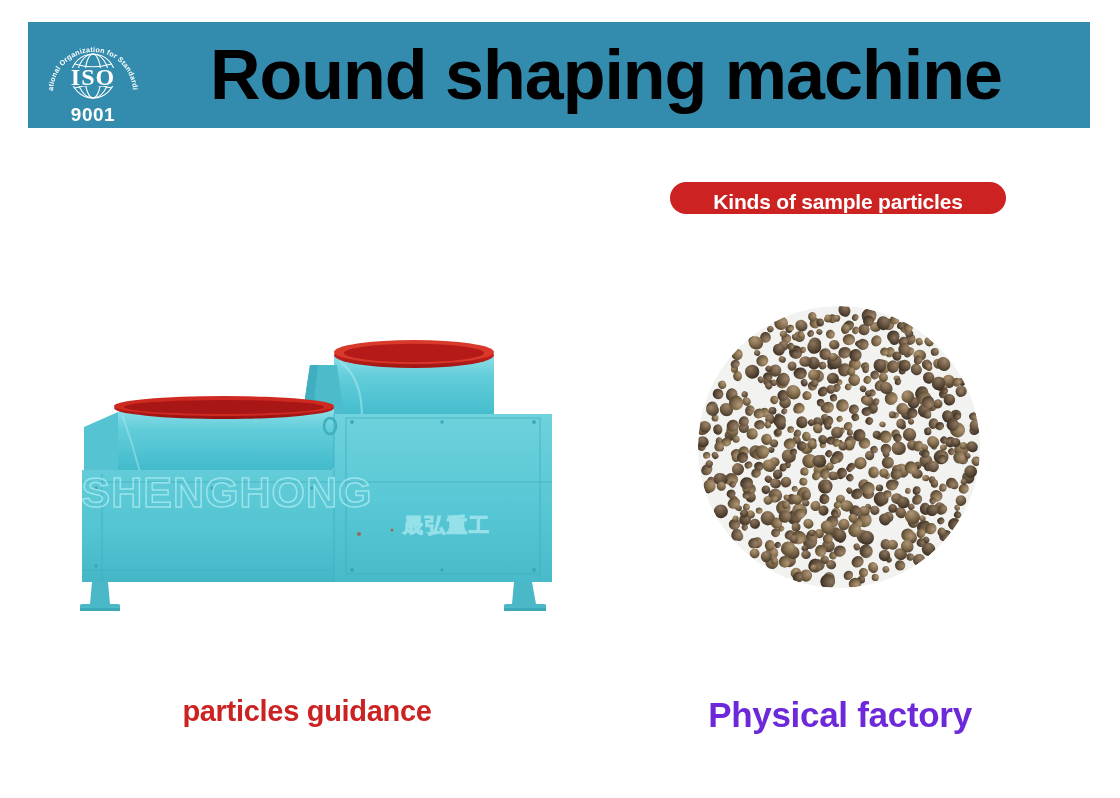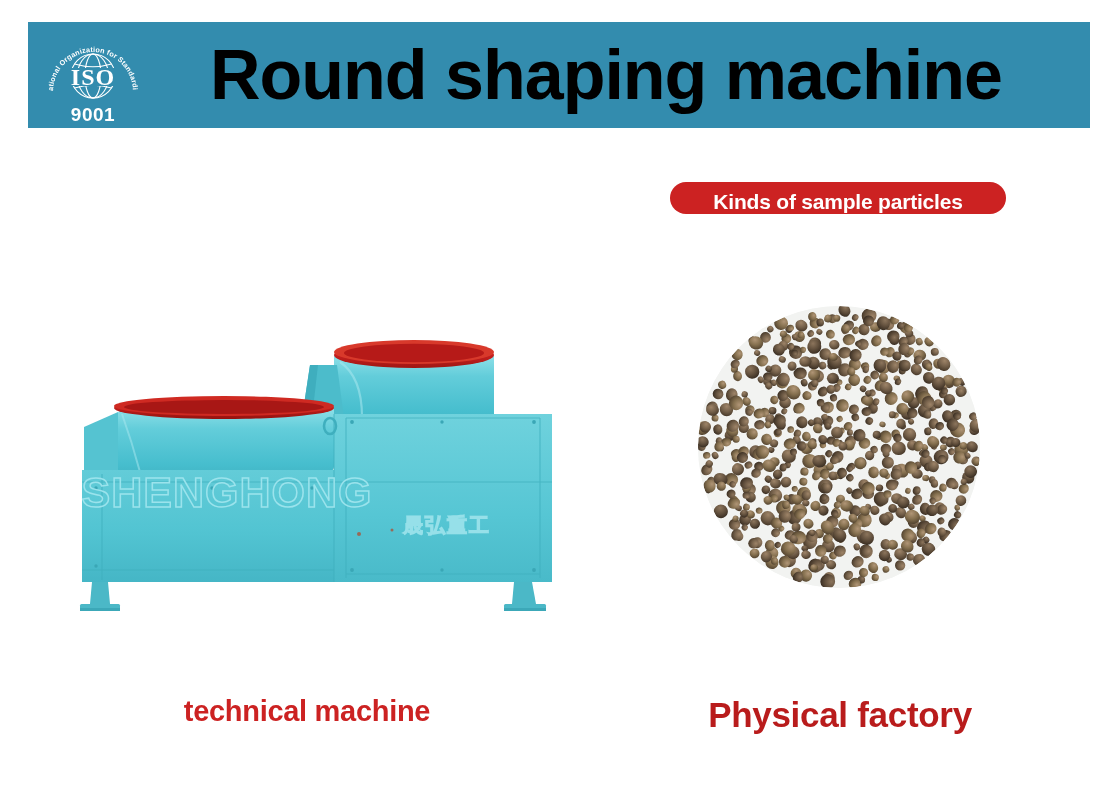--- a/index.html
+++ b/index.html
@@ -98,21 +98,21 @@
     font-size:29px;
     font-weight:bold;
     line-height:1.22;
     letter-spacing:-0.3px;
   }
   .caption-right {
     position:absolute;
     left:620px; top:694px;
     width:440px;
     text-align:center;
-    color:#b91c1c;
+    color:#6d28d9;
     font-size:35px;
     font-weight:bold;
     line-height:1.22;
     letter-spacing:-0.3px;
   }
 </style>
 </head>
 <body>
 
 <div id="page">
@@ -847,20 +847,20 @@
             <ellipse cx="166.58" cy="204.87" rx="5.31" ry="4.80" fill="url(#pelletC)" transform="rotate(30 166.58 204.87)"></ellipse>
             <ellipse cx="48.57" cy="177.07" rx="6.53" ry="5.85" fill="url(#pelletB)" transform="rotate(161 48.57 177.07)"></ellipse>
             <ellipse cx="126.53" cy="111.27" rx="3.28" ry="3.37" fill="url(#pelletA)" transform="rotate(70 126.53 111.27)"></ellipse>
             <ellipse cx="86.81" cy="210.46" rx="6.33" ry="6.18" fill="url(#pelletA)" transform="rotate(98 86.81 210.46)"></ellipse>
           </g>
       </g>
     </svg>
   </div>
 
   <div class="caption-left">
-    <div>technical machine</div>
+    <div>particles guidance</div>
   </div>
 
   <div class="caption-right">
     <div>Physical factory</div>
   </div>
 
 </div>
 
 </body></html>

